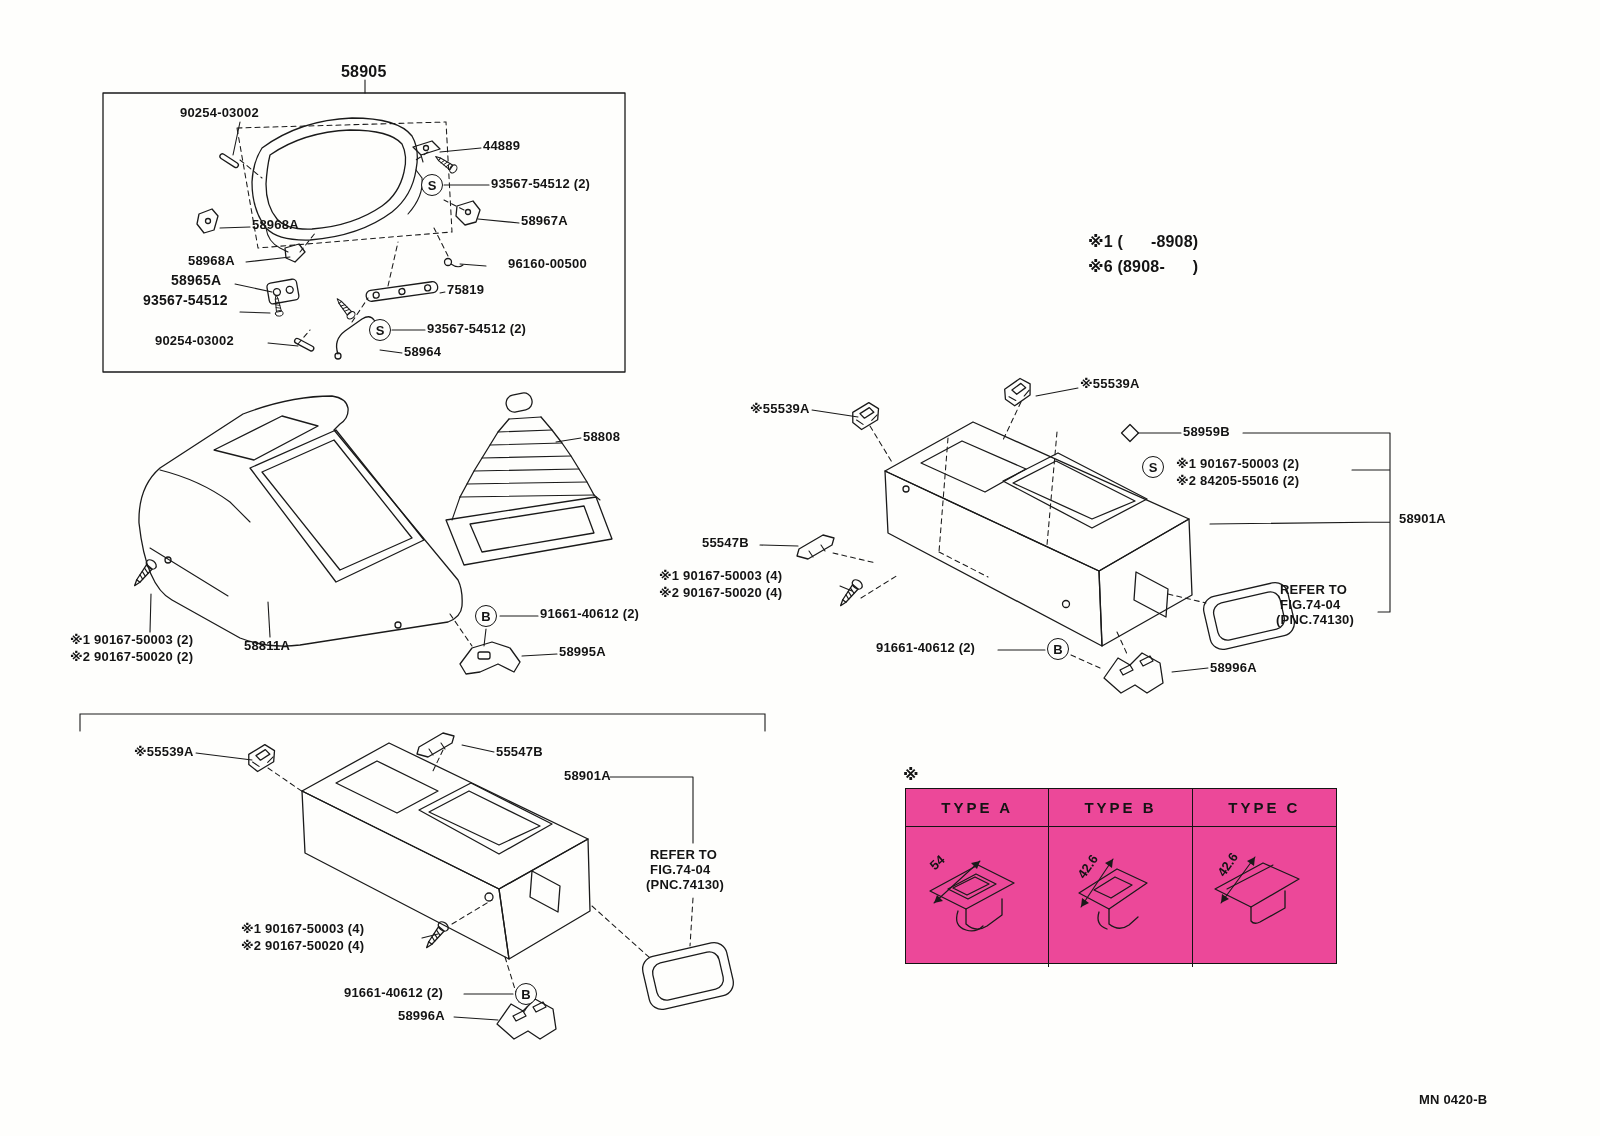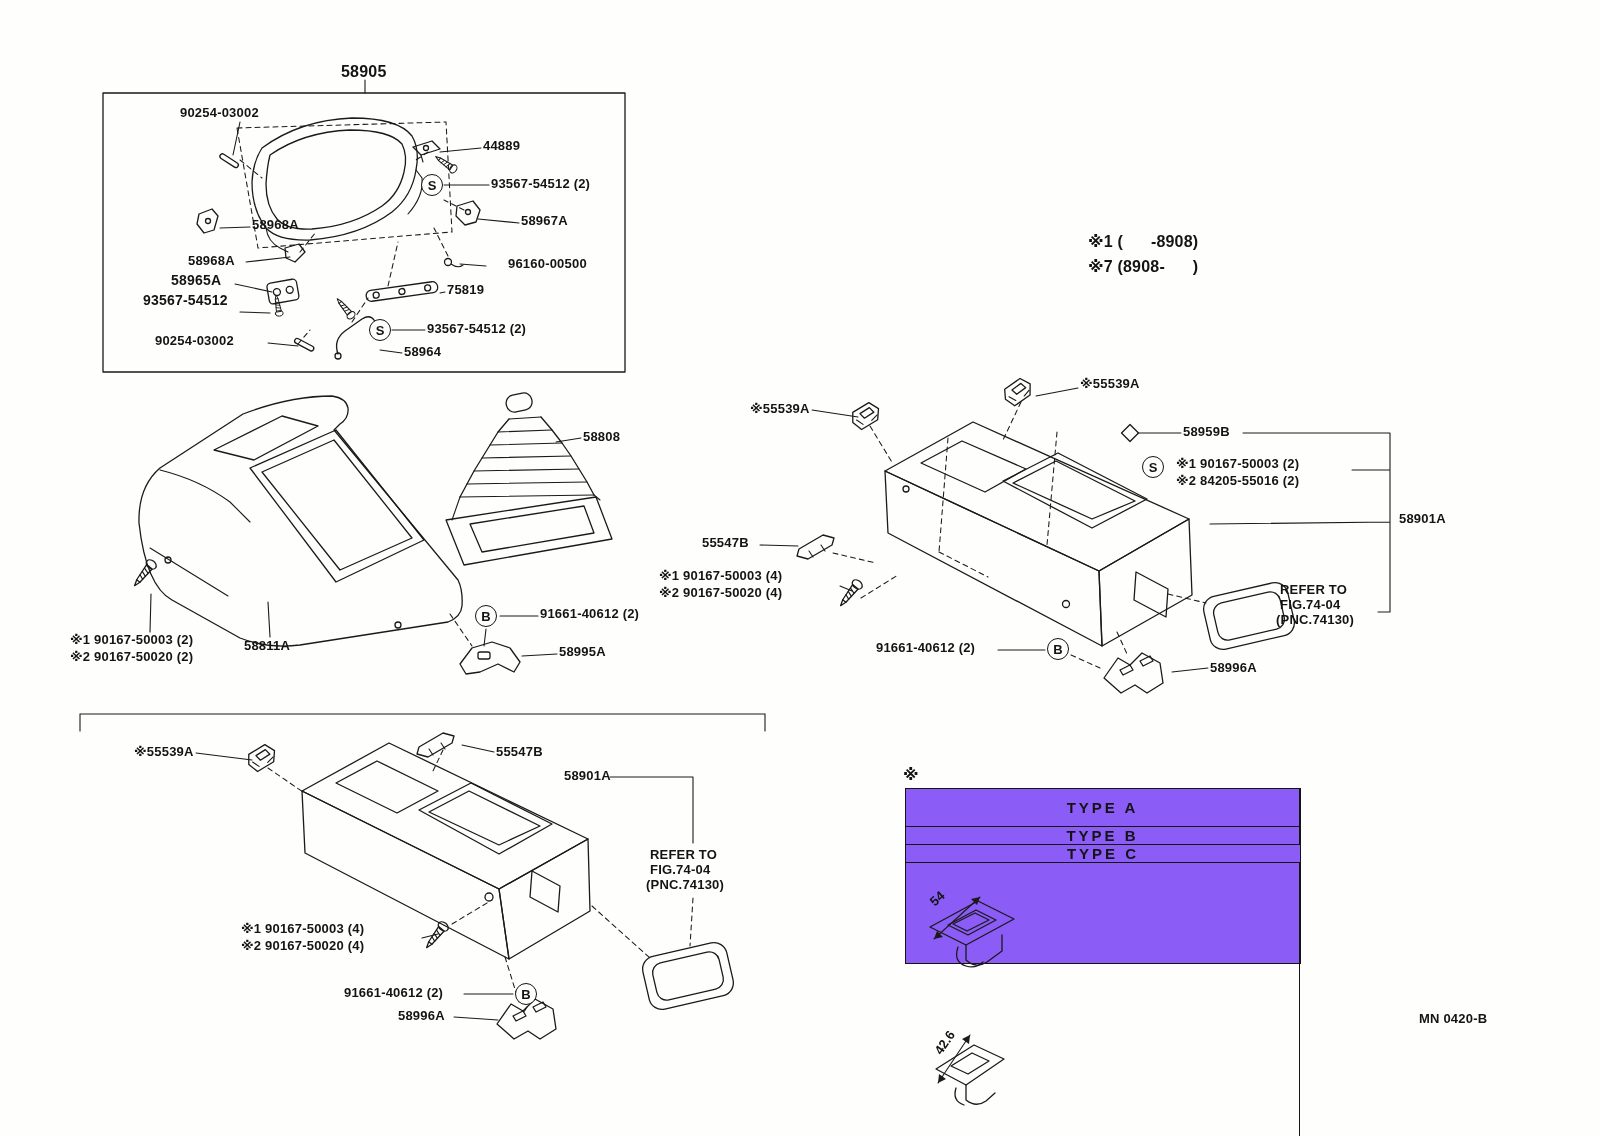--- a/index.html
+++ b/index.html
@@ -23,23 +23,23 @@
   }
   .lbl-md { font-size:16px; }
   .lbl-lg { font-size:14px; }
   .cmark {
     position:absolute; width:22px; height:22px;
     border:1.7px solid #141414; border-radius:50%;
     display:flex; align-items:center; justify-content:center;
     font-size:13px; font-weight:700; color:#141414; background:#fefefc;
   }
   .type-table {
-    position:absolute; left:905px; top:788px; width:396px; height:176px;
-    border:1.7px solid #141414; background:#8b5cf6;
-    display:grid; grid-template-columns:1fr; grid-template-rows:38px 1fr;
+    position:absolute; left:905px; top:788px; width:432px; height:176px;
+    border:1.7px solid #141414; background:#ec4899;
+    display:grid; grid-template-columns:1fr 1fr 1fr; grid-template-rows:38px 1fr;
   }
   .tt-head {
     border-right:1.7px solid #141414; border-bottom:1.7px solid #141414;
     display:flex; align-items:center; justify-content:center;
     font-size:15px; font-weight:700; letter-spacing:3px; color:#141414;
   }
   .tt-head.last { border-right:none; }
   .tt-cell { border-right:1.7px solid #141414; position:relative; }
   .tt-cell.last { border-right:none; }
   .dim {
@@ -217,21 +217,21 @@
   <div class="lbl" style="left:508px;top:257px">96160-00500</div>
   <div class="lbl lbl-lg" style="left:171px;top:273px">58965A</div>
   <div class="lbl" style="left:447px;top:283px">75819</div>
   <div class="lbl lbl-lg" style="left:143px;top:293px">93567-54512</div>
   <span class="cmark" style="left:369px;top:319px">S</span>
   <div class="lbl" style="left:427px;top:322px">93567-54512 (2)</div>
   <div class="lbl" style="left:155px;top:334px">90254-03002</div>
   <div class="lbl" style="left:404px;top:345px">58964</div>
 
   <div class="lbl lbl-md" style="left:1088px;top:233px">※1 (      -8908)</div>
-  <div class="lbl lbl-md" style="left:1088px;top:258px">※7 (8908-      )</div>
+  <div class="lbl lbl-md" style="left:1088px;top:258px">※6 (8908-      )</div>
 
   <div class="lbl" style="left:583px;top:430px">58808</div>
   <div class="lbl" style="left:70px;top:633px">※1 90167-50003 (2)</div>
   <div class="lbl" style="left:70px;top:650px">※2 90167-50020 (2)</div>
   <div class="lbl" style="left:244px;top:639px">58811A</div>
   <div class="lbl" style="left:540px;top:607px">91661-40612 (2)</div>
   <span class="cmark" style="left:475px;top:605px">B</span>
   <div class="lbl" style="left:559px;top:645px">58995A</div>
 
   <div class="lbl" style="left:750px;top:402px">※55539A</div>
@@ -297,15 +297,15 @@
         <path class="shape" d="M22,62 L70,36 L106,52 L58,80 Z"></path>
         <path class="ln" d="M34,62 L80,38"></path>
         <path class="shape" d="M58,80 L58,94 Q61,98 67,95 L92,81 L92,64"></path>
         <path class="ln" d="M28,76 L62,30"></path>
         <path class="fillk" d="M28,76 l8,-4 l-7,-5 z M62,30 l-8,4 l7,5 z"></path>
       </svg>
       <span class="dim" style="left:22px;top:30px;transform:rotate(-56deg)">42.6</span>
     </div>
   </div>
 
-  <div class="lbl" style="left:1419px;top:1012px">MN 0420-B</div>
+  <div class="lbl" style="left:1419px;top:1093px">MN 0420-B</div>
 
 </div>
 
 </body></html>

